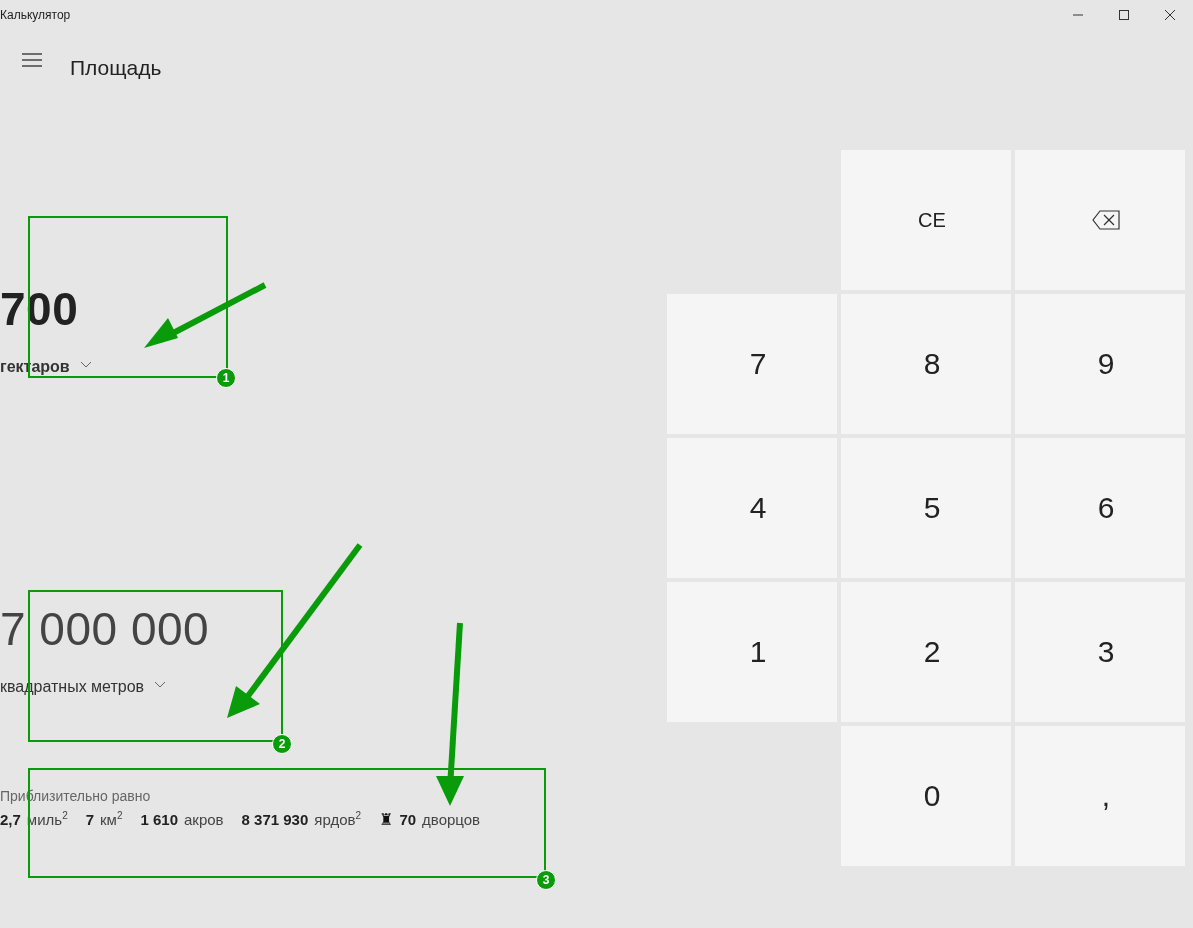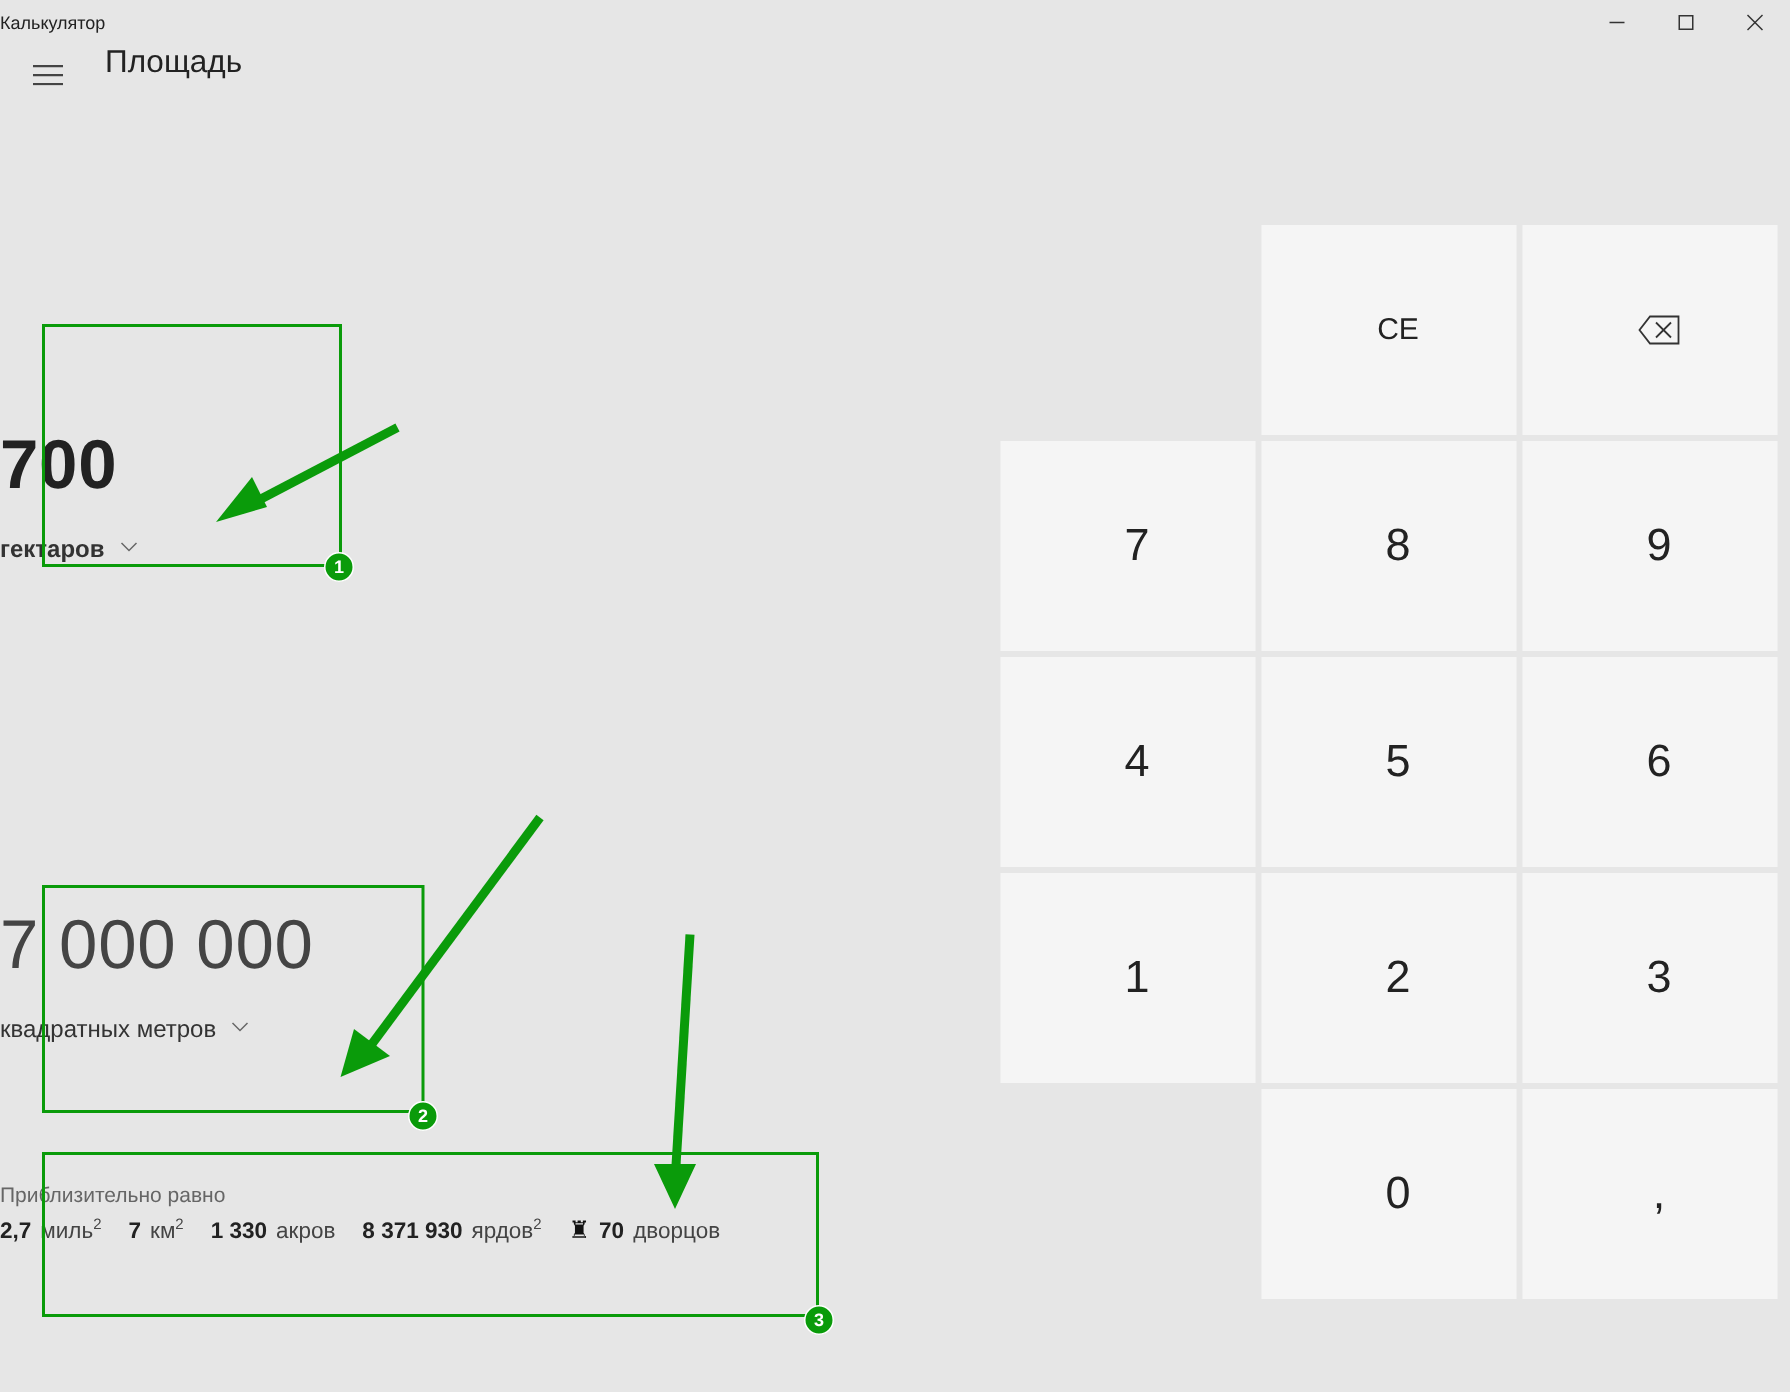--- a/index.html
+++ b/index.html
@@ -10,21 +10,21 @@
   }
   .title { font-size: 12px; color: #222; }
   .winctl { display: flex; height: 100%; }
   .winctl button {
     width: 46px; height: 30px; border: none; background: transparent;
     font-size: 14px; color: #333; cursor: pointer;
     display: flex; align-items: center; justify-content: center;
   }
   .winctl svg { display: block; }
   .header {
-    display: flex; align-items: flex-start; gap: 18px;
+    display: flex; align-items: flex-end; gap: 18px;
     height: 50px; padding-left: 12px;
   }
   .hamburger {
     width: 40px; height: 40px; border: none; background: transparent; cursor: pointer;
     display: flex; align-items: center; justify-content: center;
   }
   .hamburger svg { stroke: #444; }
   .mode-title { font-size: 21px; color: #222; font-weight: 400; }
   .main { display: flex; position: absolute; left:0; right:0; top:80px; bottom:0; }
   .leftpane { flex: 1; position: relative; padding-left: 50px; }
@@ -144,21 +144,21 @@
       <div class="approx-items">
         <span class="approx-item">
           <span class="num">2,7</span>
           <span><span>миль</span><span class="sup">2</span></span>
         </span>
         <span class="approx-item">
           <span class="num">7</span>
           <span><span>км</span><span class="sup">2</span></span>
         </span>
         <span class="approx-item">
-          <span class="num">1 330</span>
+          <span class="num">1 610</span>
           <span>акров</span>
         </span>
         <span class="approx-item">
           <span class="num">8 371 930</span>
           <span><span>ярдов</span><span class="sup">2</span></span>
         </span>
         <span class="approx-item">
           <span class="castle-icon">♜</span>
           <span class="num">70</span>
           <span>дворцов</span>

